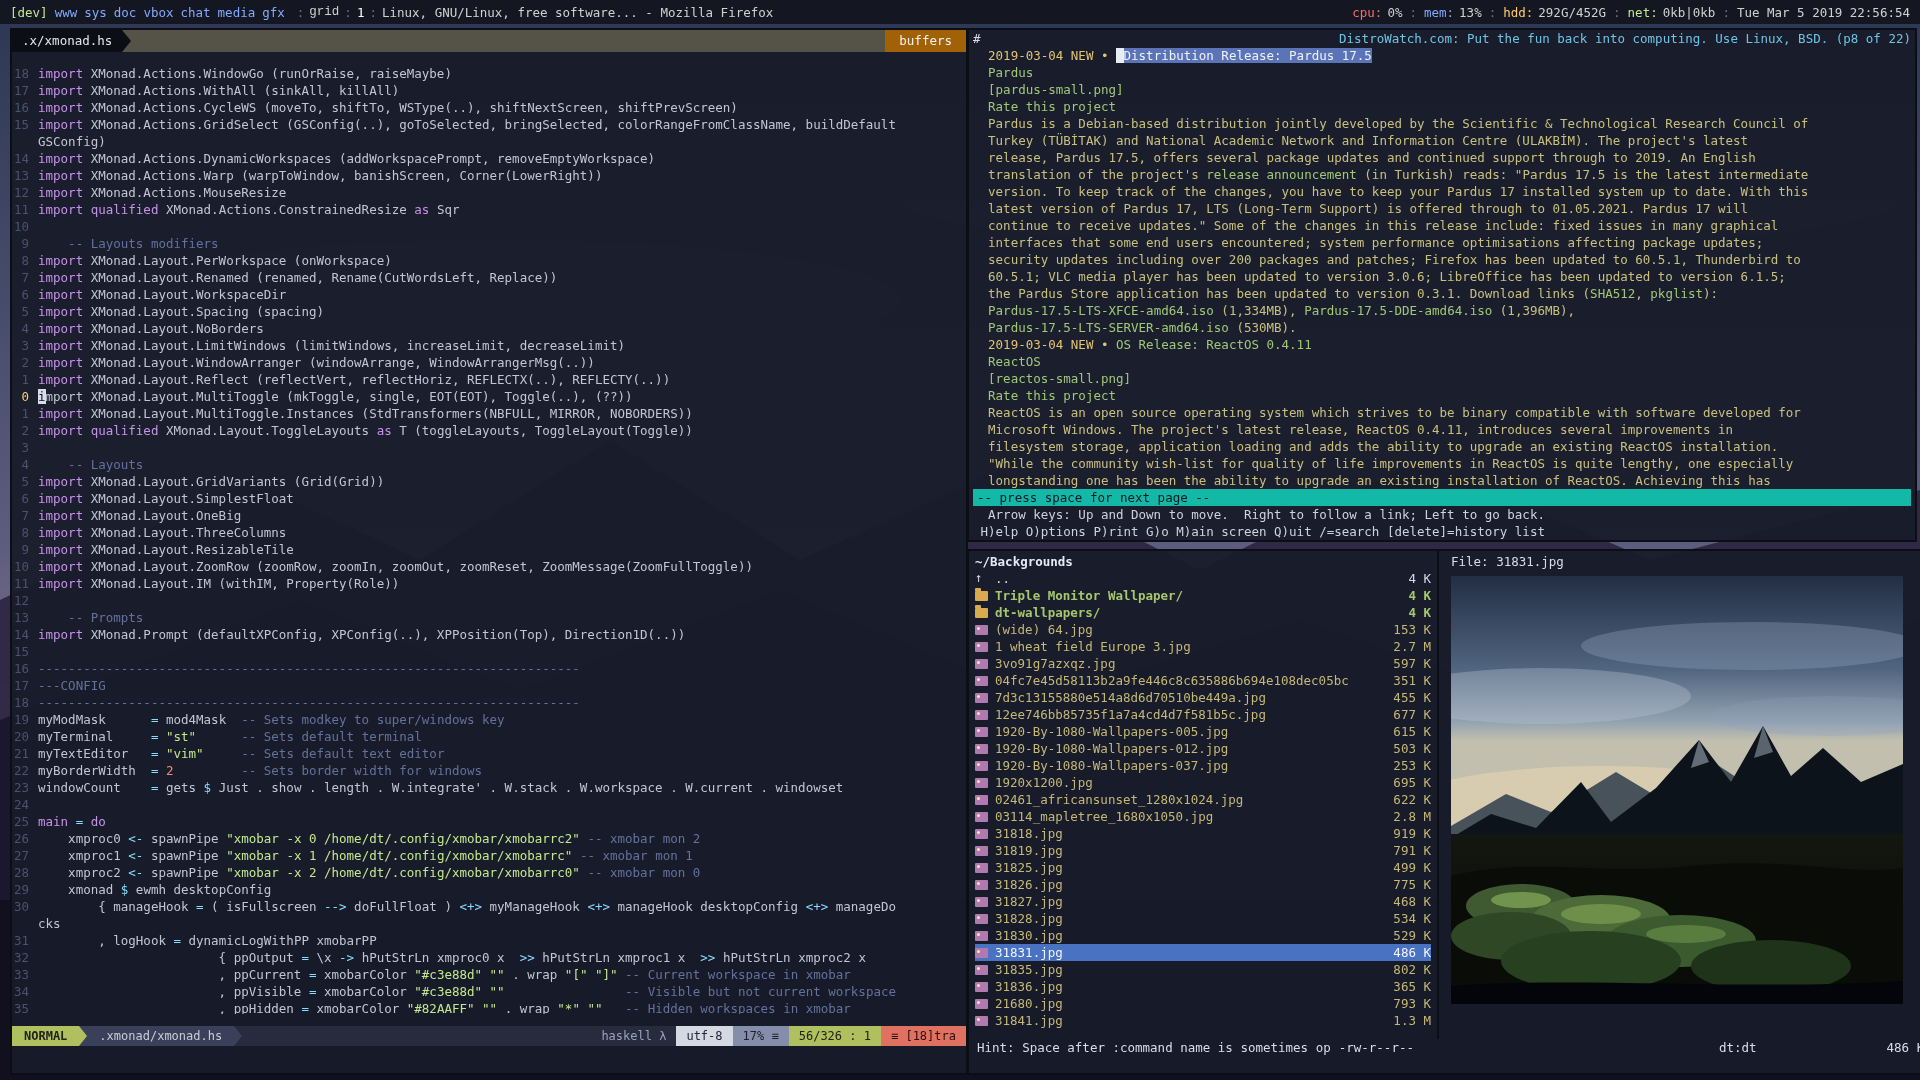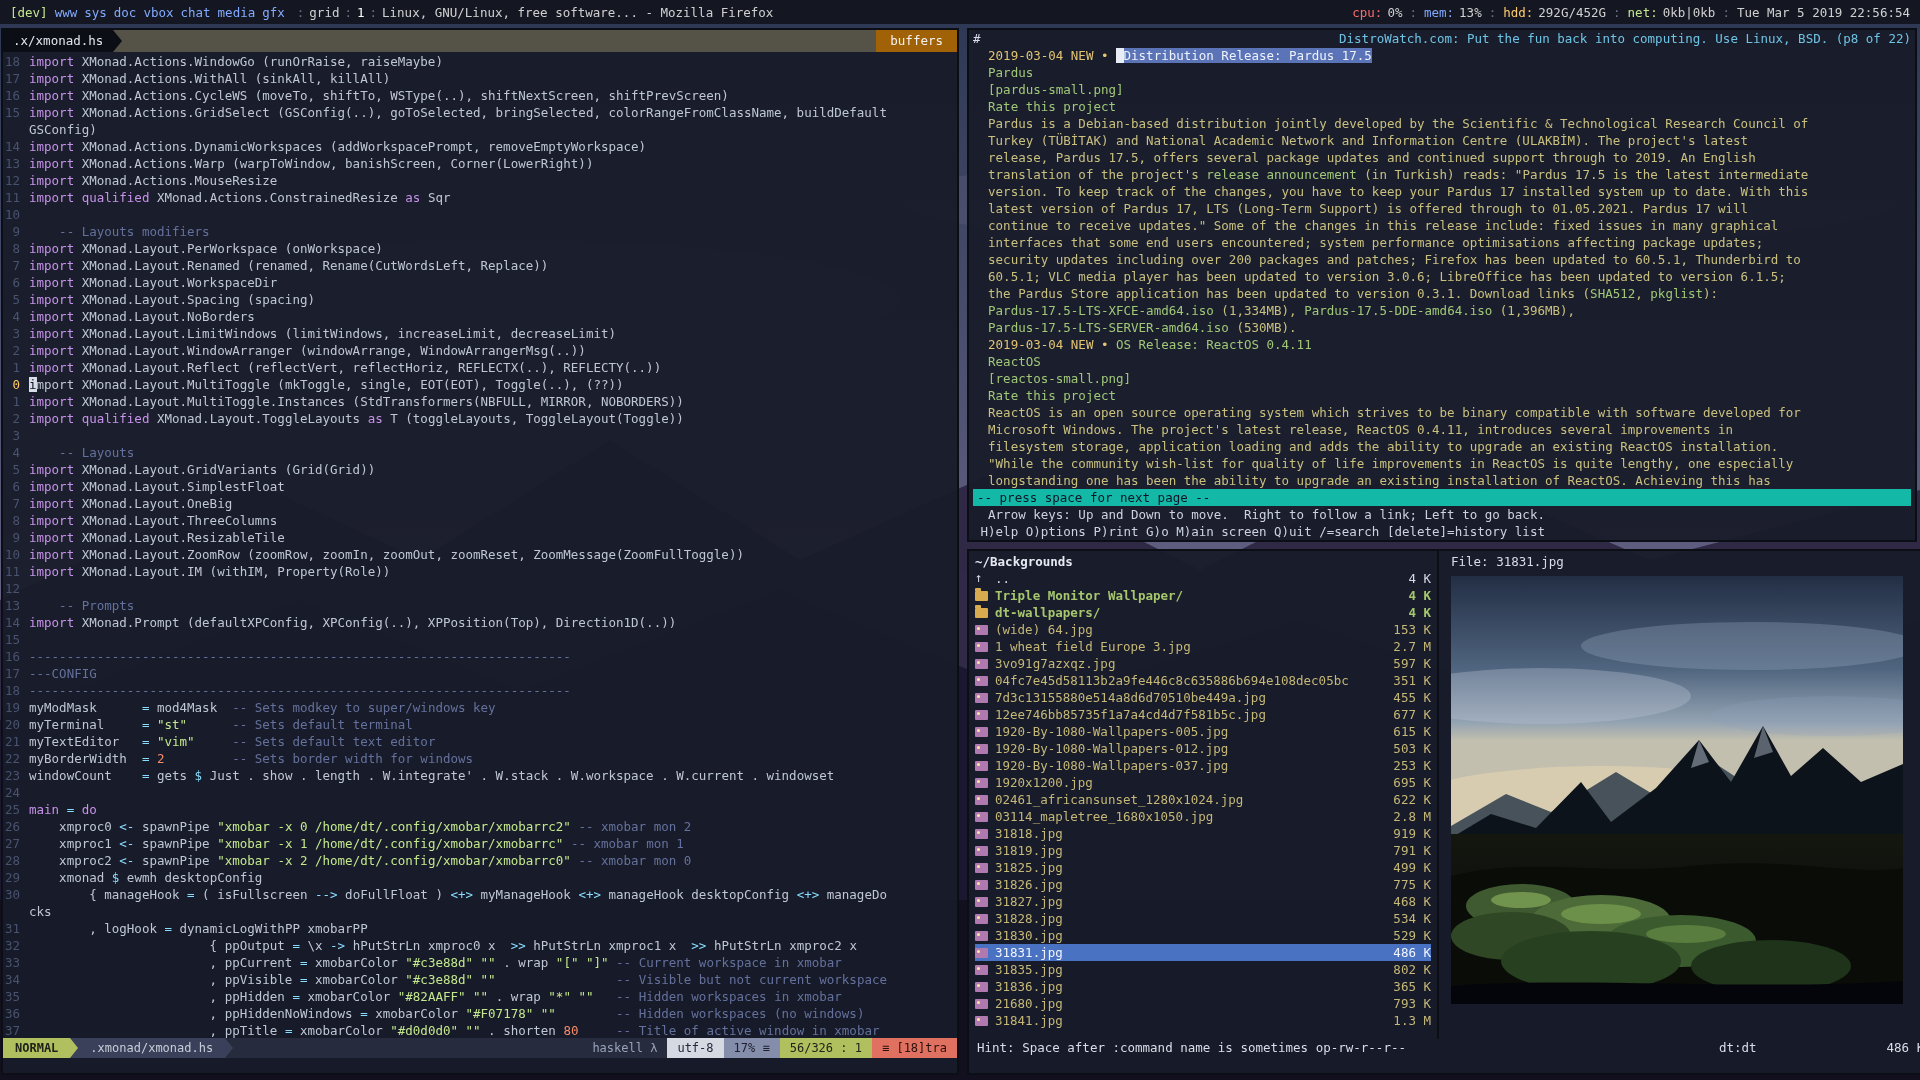--- a/index.html
+++ b/index.html
@@ -10,33 +10,33 @@
   }
   #wallpaper { position:absolute; inset:0; }
 
   
   .xmobar { position:absolute; left:0; top:0; width:1920px; height:24px; background:#141722;
     display:flex; align-items:center; padding:0 10px; white-space:pre; z-index:5; }
   .xm-left { display:flex; align-items:center; white-space:pre; }
   .ws-cur { color:#c3e88d; margin-right:7px; }
   .ws-hidden { color:#82aaff; margin-right:7px; }
   .xsep { color:#6b7089; margin:0 5px; }
-  .xlayout { color:#d0d0d0; }
+  .xlayout { color:#d0d0d0;font-family:Liberation Mono, monospace; }
   .xcount { color:#ffffff; }
   .xtitle { color:#d0d0d0; }
   .xm-right { margin-left:auto; display:flex; align-items:flex-start; white-space:pre; }
   .xval { color:#d0d0d0; margin-left:5px; }
   .xssep { color:#6b7089; margin:0 7px; }
   .xclock { color:#d0d0d0; }
 
   
   .window { position:absolute; background:rgba(24,27,41,0.95); border:2px solid #0c0e16; z-index:4; }
 
   
-  #win-vim { left:1px; top:28px; width:958px; height:1047px; display:flex; flex-direction:column; }
+  #win-vim { left:10px; top:28px; width:958px; height:1047px; display:flex; flex-direction:column;gap:12px; }
   .tabbar { height:22px; background:rgba(96,92,76,0.85); display:flex; align-items:center; flex:none; }
   .tab { background:#0c0e16; color:#e2e5ee; padding:0 10px; height:22px; line-height:22px; }
   .tab-arrow { width:0; height:0; border-top:11px solid transparent; border-bottom:11px solid transparent; border-left:9px solid #0c0e16; }
   .buffers { margin-left:auto; background:#a16207; color:#f2f2f2; padding:0 14px; height:22px; line-height:22px; }
   .vim-content { flex:1; overflow:hidden; padding-top:1px; }
   .vline { height:17px; line-height:17px; white-space:pre; display:flex; }
   .lnum { width:26px; text-align:right; padding-right:9px; color:#49536e; flex:none; }
   .lnum.cur { color:#ffcb6b; }
   .vtext { white-space:pre; }
   .kw{color:#c792ea} .str{color:#c3e88d} .num{color:#f78c6c} .op{color:#89ddff} .cmt{color:#64719c}
@@ -85,21 +85,21 @@
   .t-parent .fname, .t-parent .fsize { color:#d4dae6; }
   .fname { flex:1; overflow:hidden; }
   .fsize { flex:none; text-align:right; min-width:48px; }
   .vrow.sel { background:#4a72c2; }
   .vrow.sel .fname, .vrow.sel .fsize { color:#f2f5fc; }
   .vifm-preview-col { flex:1; display:flex; flex-direction:column; padding:2px 0 0 12px; overflow:hidden; }
   .vifm-preview-title { height:17px; line-height:17px; color:#d8dee9; white-space:pre; flex:none; }
   .preview-img { margin-top:6px; width:452px; height:428px; }
   .preview-img svg { display:block; width:100%; height:100%; }
   .vifm-status { height:17px; line-height:17px; display:flex; white-space:pre; color:#d8dee9; padding:0 8px; flex:none; }
-  .vs-perms { }
+  .vs-perms { margin-left:8px; }
   .vs-owner { margin-left:auto; }
   .vs-size { margin-left:130px; }
   .vs-date { margin-left:90px; }
   .vifm-pos { height:17px; line-height:17px; text-align:right; color:#e3c472; padding-right:30px; flex:none; }
 </style>
 </head>
 <body>
 
 <svg id="wallpaper" viewBox="0 0 1920 1080" preserveAspectRatio="none">
   <defs>

